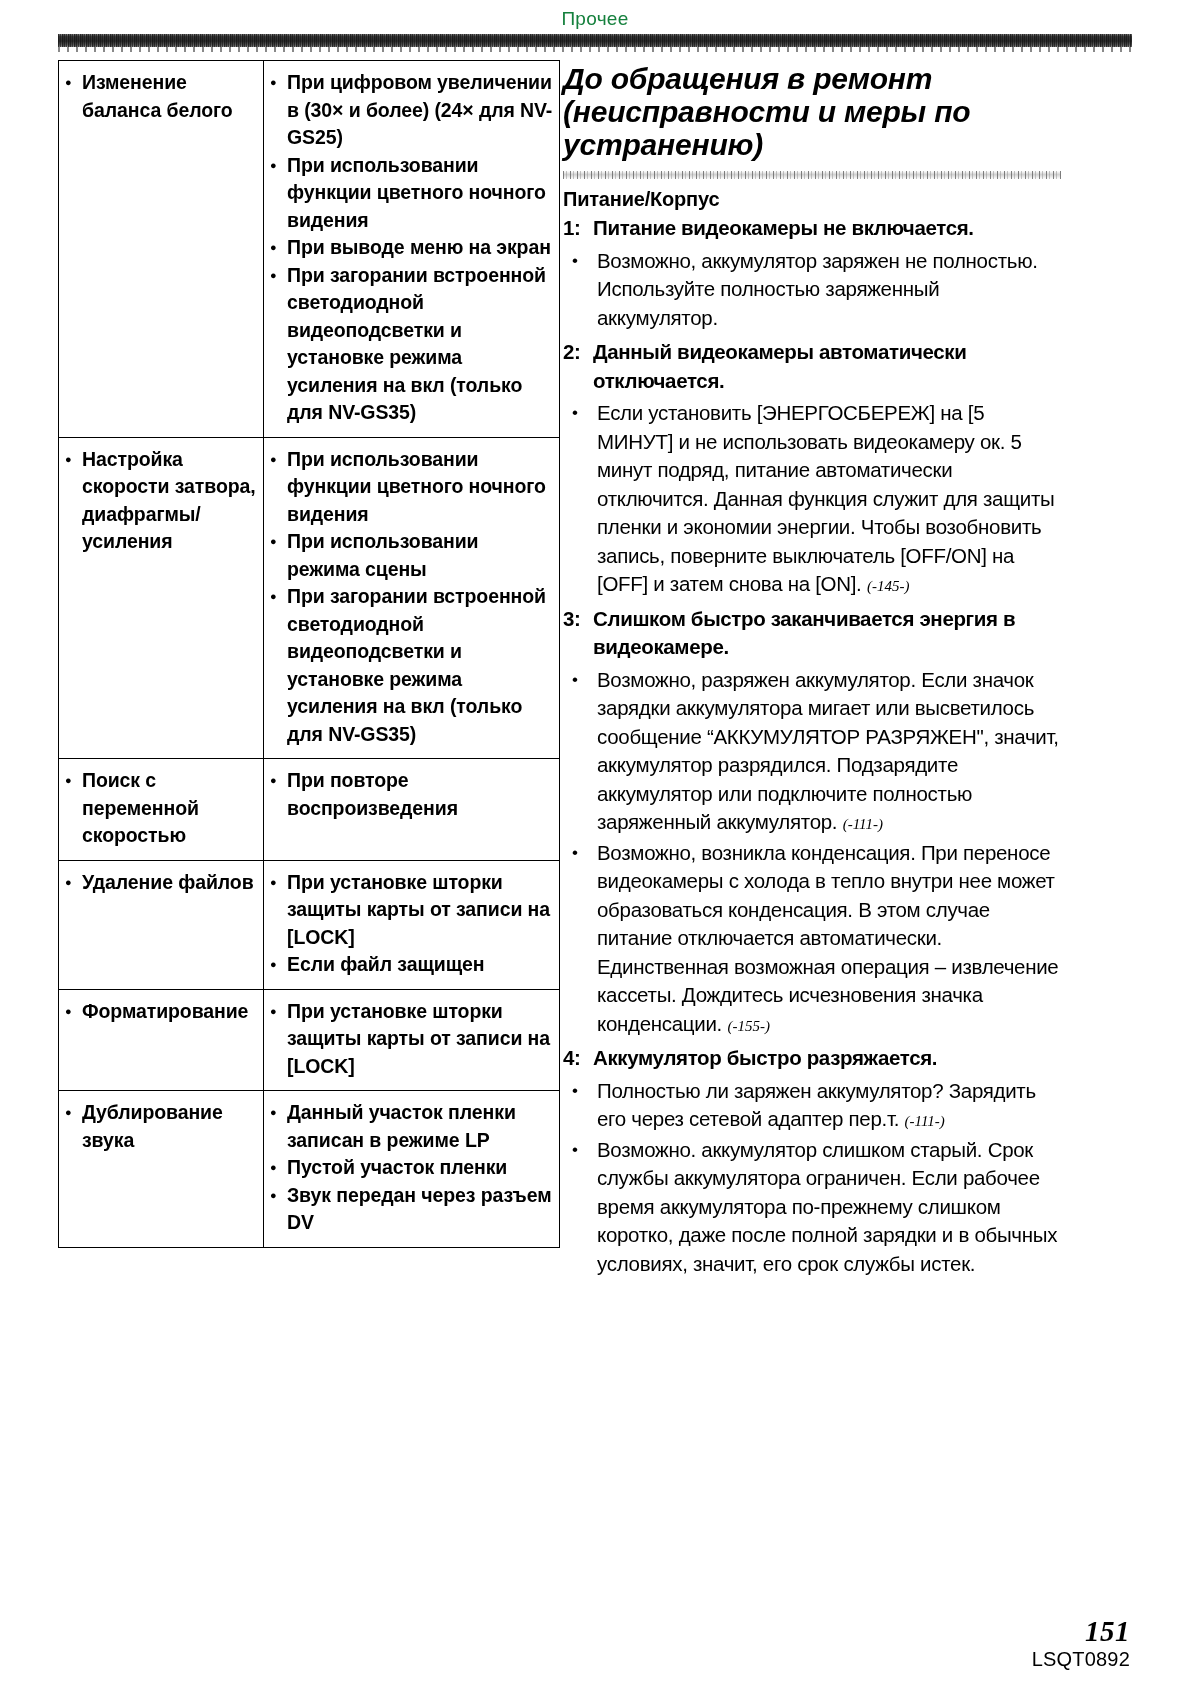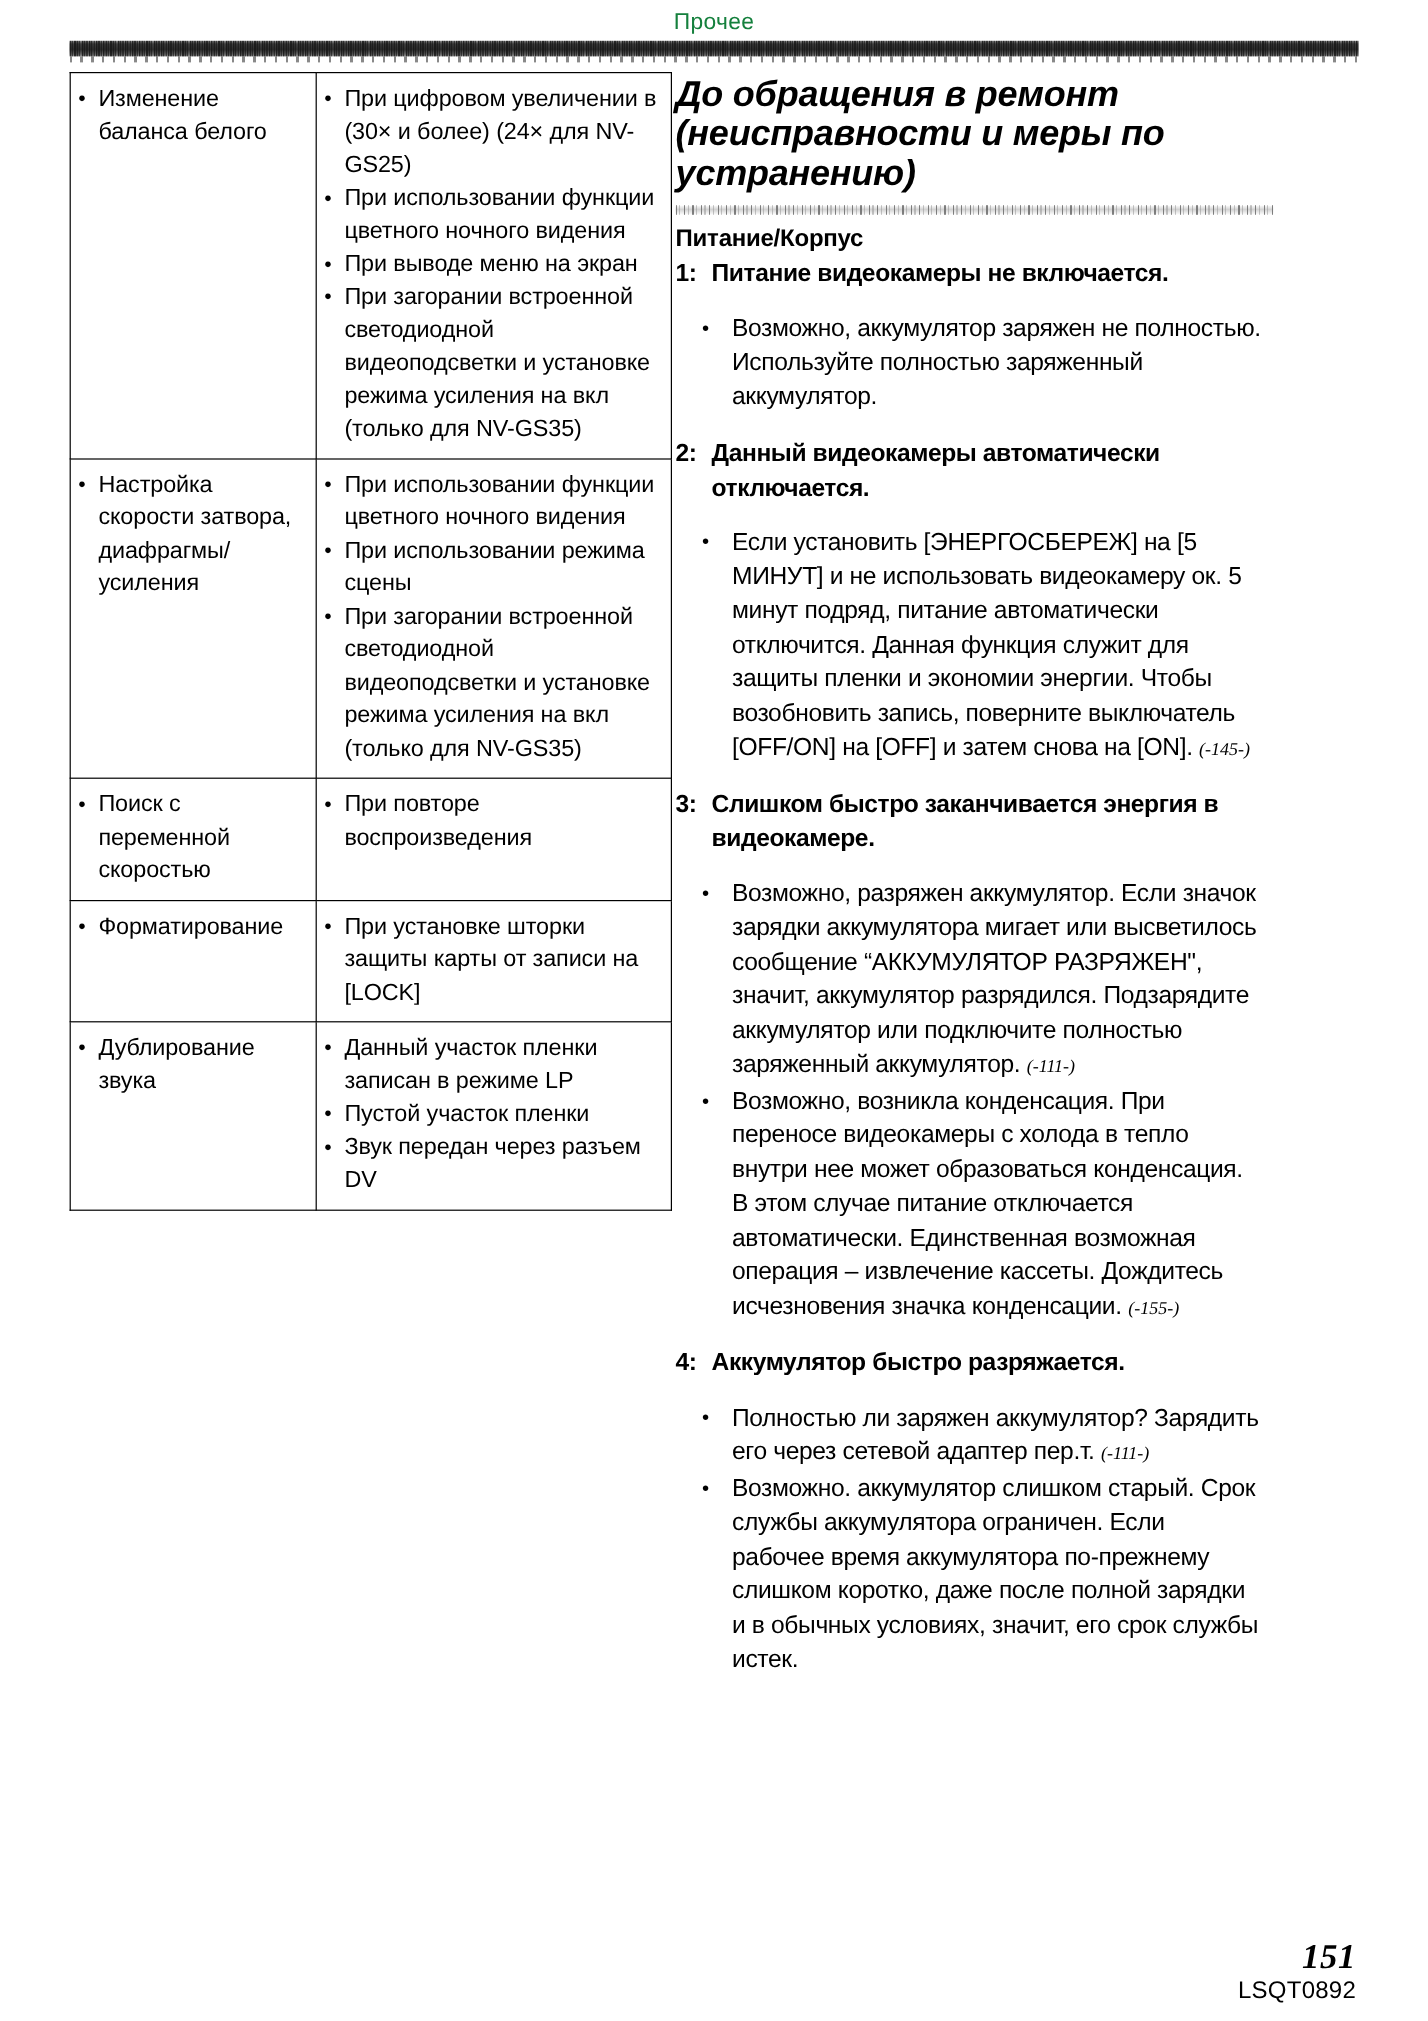--- a/index.html
+++ b/index.html
@@ -71,20 +71,21 @@
   #left-column {
     position: absolute;
     left: 58px;
     top: 4px;
     width: 475px;
   }
   table.spec-table {
     border-collapse: collapse;
     width: 475px;
     table-layout: fixed;
+    font-weight: bold;
   }
   table.spec-table td {
     border: 1.6px solid #000;
     vertical-align: top;
     padding: 8px 6px 10px 6px;
   }
   td.col-a { width: 192px; }
   td.col-b { width: 283px; }
 
   ul.blist {
@@ -149,21 +150,21 @@
     font-weight: bold;
     line-height: 28.5px;
     letter-spacing: -0.35px;
     padding-left: 30px;
     text-indent: -30px;
     margin-top: 1px;
   }
   .q-num { display: inline-block; width: 30px; text-indent: 0; }
   ul.alist {
     list-style: none;
-    margin: 17px;
+    margin: 4px;
     padding: 0;
   }
   ul.alist li {
     position: relative;
     padding-left: 30px;
     font-size: 20.5px;
     line-height: 28.5px;
     letter-spacing: -0.3px;
     margin: 0;
   }
@@ -256,20 +257,33 @@
           </td>
           <td class="col-b">
             <ul class="blist">
               <li>При повторе воспроизведения</li>
             </ul>
           </td>
         </tr>
         <tr>
           <td class="col-a">
             <ul class="blist">
+              <li>Удаление файлов</li>
+            </ul>
+          </td>
+          <td class="col-b">
+            <ul class="blist">
+              <li>При установке шторки защиты карты от записи на [LOCK]</li>
+              <li>Если файл защищен</li>
+            </ul>
+          </td>
+        </tr>
+        <tr>
+          <td class="col-a">
+            <ul class="blist">
               <li>Форматирование</li>
             </ul>
           </td>
           <td class="col-b">
             <ul class="blist">
               <li>При установке шторки защиты карты от записи на [LOCK]</li>
             </ul>
           </td>
         </tr>
         <tr>

